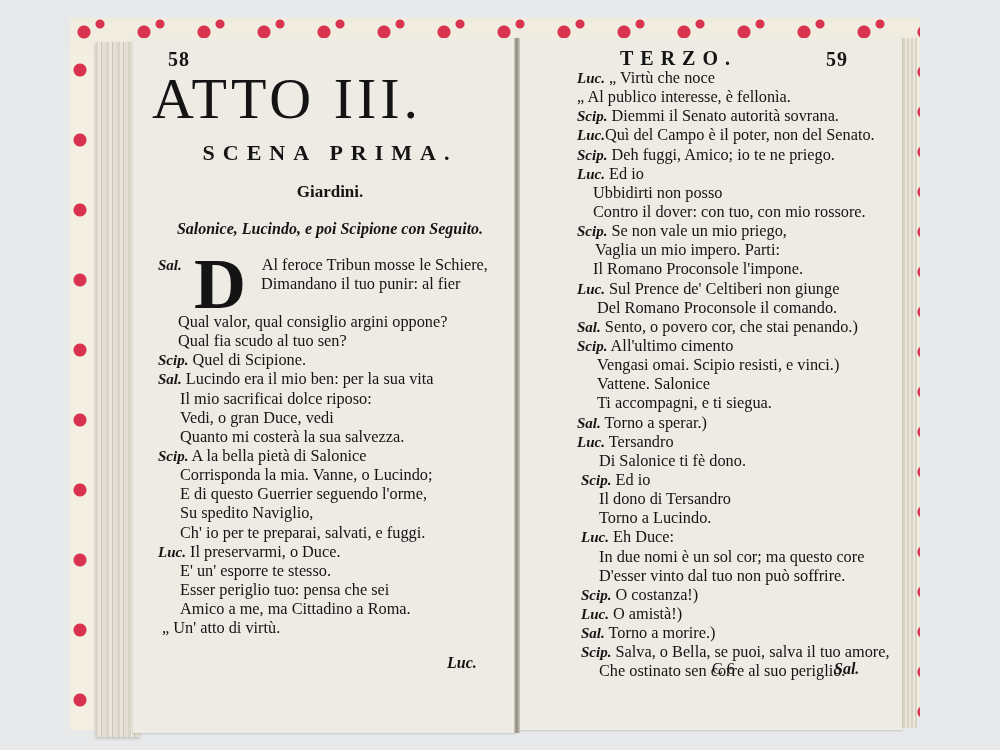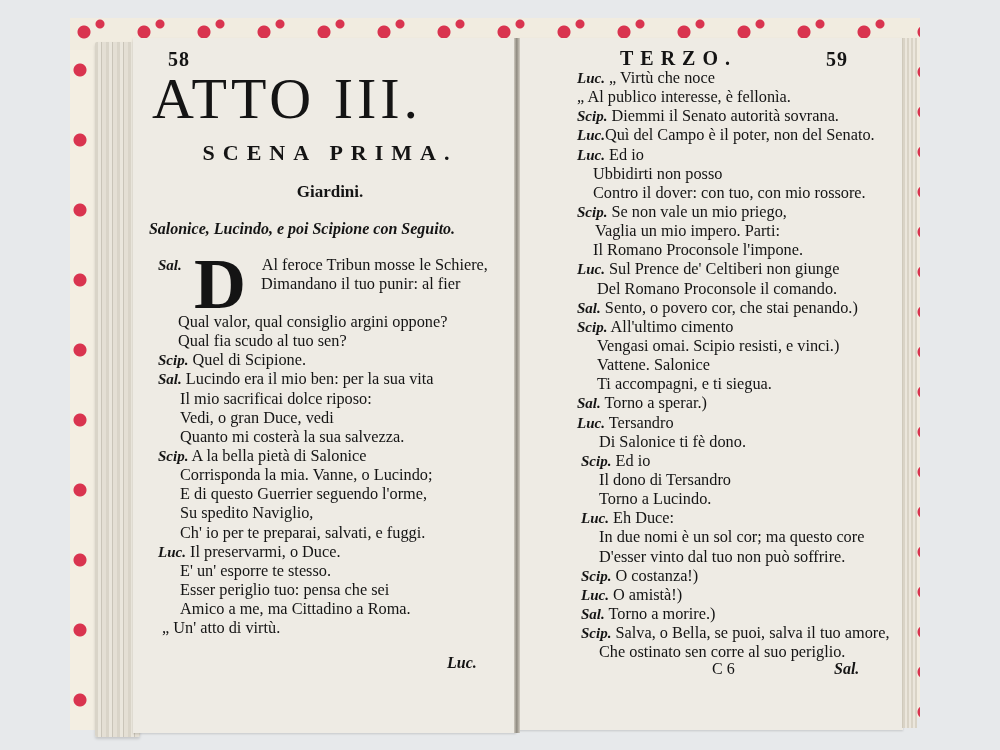--- a/index.html
+++ b/index.html
@@ -54,21 +54,21 @@
   }
   .subtitle {
     position:absolute; left:170px; top:140px; width:320px; text-align:center;
     font-size:22px; font-weight:bold; letter-spacing:8px;
   }
   .place {
     position:absolute; left:170px; top:182px; width:320px; text-align:center;
     font-size:17px; font-weight:bold;
   }
   .characters {
-    position:absolute; left:132px; top:220px; width:340px; text-align:center;
+    position:absolute; left:160px; top:220px; width:340px; text-align:center;
     font-size:16px; font-style:italic; font-weight:bold;
   }
   .running-head {
     position:absolute; left:620px; top:47px; font-size:20px; font-weight:bold; letter-spacing:7px;
   }
   .lines { position:absolute; font-size:16.3px; line-height:19.15px; }
   .line { white-space:nowrap; height:19.15px; }
   .spk { font-style:italic; font-weight:bold; font-size:15px; }
   .ind { display:inline-block; }
   .dropcap {
@@ -122,20 +122,21 @@
 <div class="catch" style="left:447px; top:654px;">Luc.</div>
 
 <div class="running-head">TERZO.</div>
 <div class="pgnum" style="left:826px; top:48px;">59</div>
 
 <div class="lines" style="left:540px; top:68px;margin-left:37px;">
   <div class="line"><span class="spk">Luc.</span> <span>„ Virtù che noce</span></div>
   <div class="line"><span>„ Al publico interesse, è fellonìa.</span></div>
   <div class="line"><span class="spk">Scip.</span> <span>Diemmi il Senato autorità sovrana.</span></div>
   <div class="line"><span class="spk">Luc.</span><span>Quì del Campo è il poter, non del Senato.</span></div>
+  <div class="line"><span class="spk">Scip.</span> <span>Deh fuggi, Amico; io te ne priego.</span></div>
   <div class="line"><span class="spk">Luc.</span> <span>Ed io</span></div>
   <div class="line"><span class="ind" style="width:16px"></span><span>Ubbidirti non posso</span></div>
   <div class="line"><span class="ind" style="width:16px"></span><span>Contro il dover: con tuo, con mio rossore.</span></div>
   <div class="line"><span class="spk">Scip.</span> <span>Se non vale un mio priego,</span></div>
   <div class="line"><span class="ind" style="width:18px"></span><span>Vaglia un mio impero. Parti:</span></div>
   <div class="line"><span class="ind" style="width:16px"></span><span>Il Romano Proconsole l'impone.</span></div>
   <div class="line"><span class="spk">Luc.</span> <span>Sul Prence de' Celtiberi non giunge</span></div>
   <div class="line"><span class="ind" style="width:20px"></span><span>Del Romano Proconsole il comando.</span></div>
   <div class="line"><span class="spk">Sal.</span> <span>Sento, o povero cor, che stai penando.)</span></div>
   <div class="line"><span class="spk">Scip.</span> <span>All'ultimo cimento</span></div>

